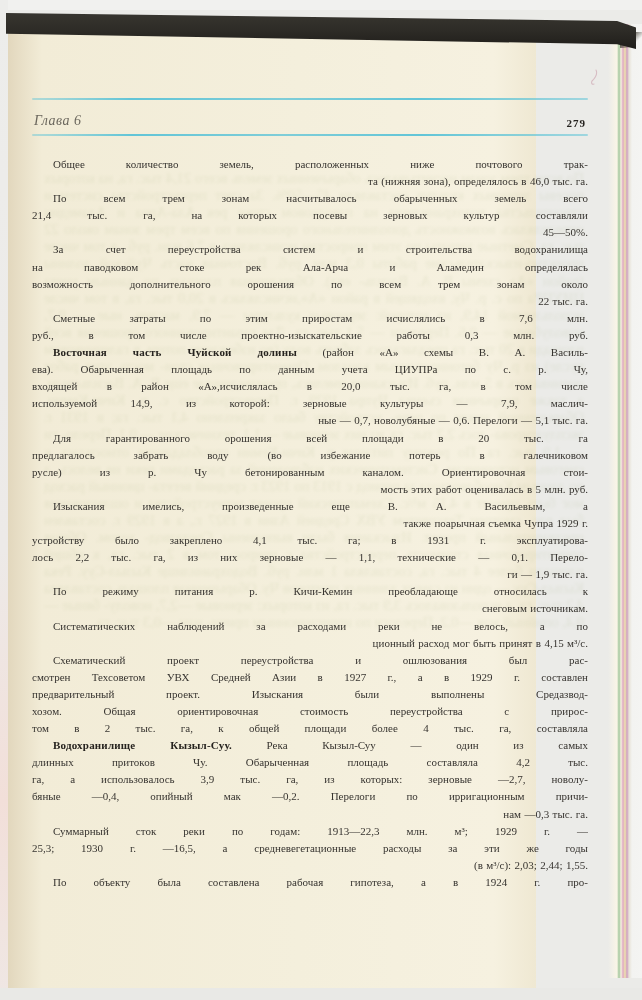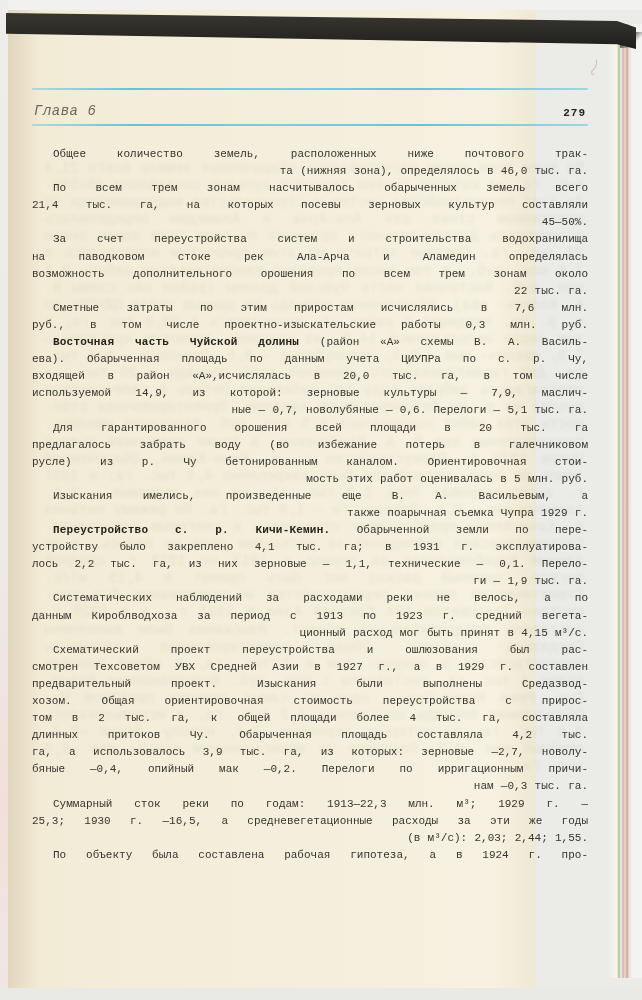--- a/index.html
+++ b/index.html
@@ -27,25 +27,24 @@
   
   .top-band{
     position:absolute;left:6px;top:9px;width:630px;height:40px;
     background:linear-gradient(180deg,#3a3832 0%,var(--band) 55%,#1f1d1a 100%);
     clip-path:polygon(0% 10%,80% 26%,97% 30%,100% 46%,100% 100%,97% 88%,0% 62%);
     z-index:5;
   }
 
   
   .page{
-    position:absolute;left:8px;top:10px;width:528px;height:978px;
+    position:absolute;left:8px;top:20px;width:528px;height:978px;
     background:
       linear-gradient(90deg,var(--page-edge-shade) 0px,var(--page-bg) 34px,#f4efdc 55%,#f6f1e0 92%,#efe8d2 100%);
     z-index:1;
-    font-family:Liberation Mono, monospace;
   }
   
   .edge-stripes{
     position:absolute;right:0px;top:24px;width:34px;height:954px;z-index:3;
     background:linear-gradient(90deg,
       rgba(0,0,0,0) 0px,
       #faf5e6 9px,
       var(--st-green) 11px,
       #f6f1df 13px,
       var(--st-pink) 15px,
@@ -161,38 +160,41 @@
           <div class="line j first"><span>Для гарантированного орошения всей площади в 20 тыс. га</span></div>
           <div class="line j"><span>предлагалось забрать воду (во избежание потерь в галечниковом</span></div>
           <div class="line j"><span>русле) из р. Чу бетонированным каналом. Ориентировочная стои-</span></div>
           <div class="line"><span>мость этих работ оценивалась в 5 млн. руб.</span></div>
         </div>
         <div>
           <div class="line j first"><span>Изыскания имелись, произведенные еще В. А. Васильевым, а</span></div>
           <div class="line"><span>также поарычная съемка Чупра 1929 г.</span></div>
         </div>
         <div>
-          <div class="line j first"><span class="b">Переустройство с. р. Кичи-Кемин.</span><span> Обарыченной земли по пере-</span></div>
           <div class="line j"><span>устройству было закреплено 4,1 тыс. га; в 1931 г. эксплуатирова-</span></div>
           <div class="line j"><span>лось 2,2 тыс. га, из них зерновые — 1,1, технические — 0,1. Перело-</span></div>
           <div class="line"><span>ги — 1,9 тыс. га.</span></div>
         </div>
         <div>
+          <div class="line j first"><span>По режиму питания р. Кичи-Кемин преобладающе относилась к</span></div>
+          <div class="line"><span>снеговым источникам.</span></div>
+        </div>
+        <div>
           <div class="line j first"><span>Систематических наблюдений за расходами реки не велось, а по</span></div>
-          <div class="line j"><span>данным Кироблводхоза за период с 1913 по 1923 г. средний вегета-</span></div>
           <div class="line"><span>ционный расход мог быть принят в 4,15 м³/с.</span></div>
         </div>
         <div>
           <div class="line j first"><span>Схематический проект переустройства и ошлюзования был рас-</span></div>
           <div class="line j"><span>смотрен Техсоветом УВХ Средней Азии в 1927 г., а в 1929 г. составлен</span></div>
           <div class="line j"><span>предварительный проект. Изыскания были выполнены Средазвод-</span></div>
           <div class="line j"><span>хозом. Общая ориентировочная стоимость переустройства с прирос-</span></div>
           <div class="line j"><span>том в 2 тыс. га, к общей площади более 4 тыс. га, составляла</span></div>
         </div>
         <div>
+          <div class="line j first"><span class="b">Водохранилище Кызыл-Суу.</span><span> Река Кызыл-Суу — один из самых</span></div>
           <div class="line j"><span>длинных притоков Чу. Обарыченная площадь составляла 4,2 тыс.</span></div>
           <div class="line j"><span>га, а использовалось 3,9 тыс. га, из которых: зерновые —2,7, новолу-</span></div>
           <div class="line j"><span>бяные —0,4, опийный мак —0,2. Перелоги по ирригационным причи-</span></div>
           <div class="line"><span>нам —0,3 тыс. га.</span></div>
         </div>
         <div>
           <div class="line j first"><span>Суммарный сток реки по годам: 1913—22,3 млн. м³; 1929 г. —</span></div>
           <div class="line j"><span>25,3; 1930 г. —16,5, а средневегетационные расходы за эти же годы</span></div>
           <div class="line"><span>(в м³/с): 2,03; 2,44; 1,55.</span></div>
         </div>

